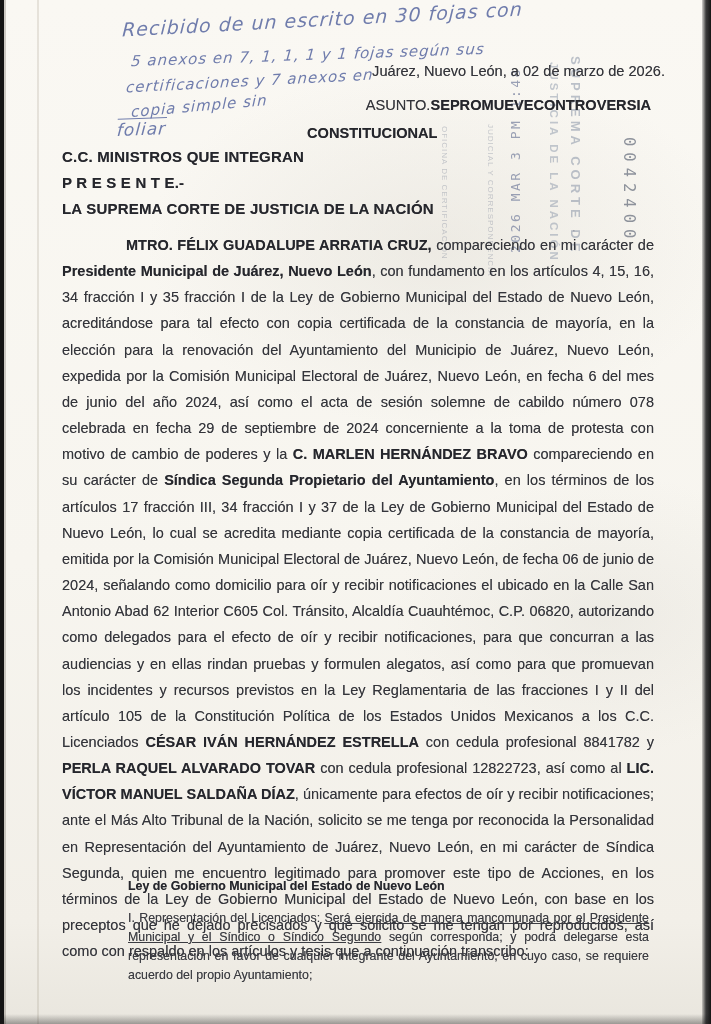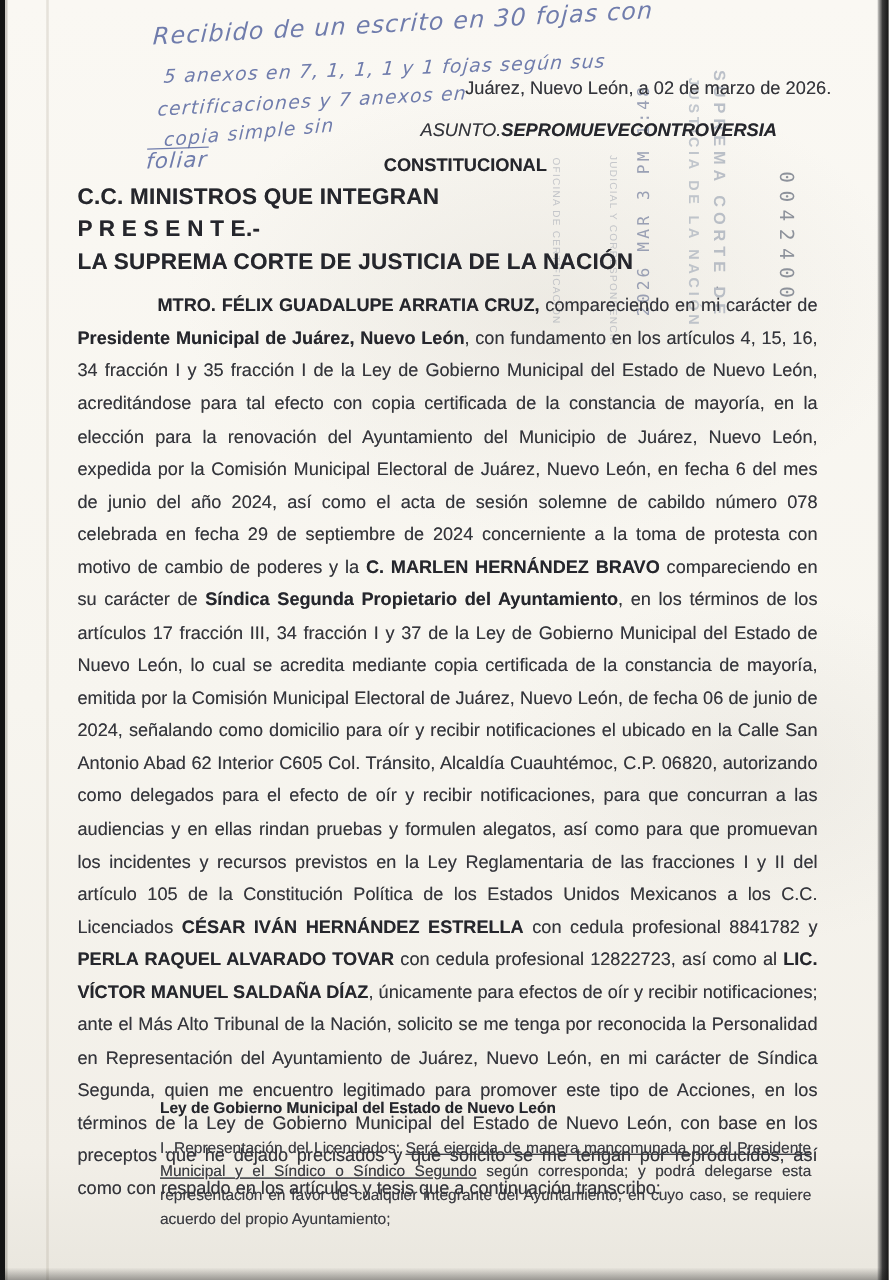--- a/index.html
+++ b/index.html
@@ -31,26 +31,26 @@
   .hw4{left:131px;top:97px;font-size:15px;transform:rotate(-5deg) skewX(-7deg);}
   .hw5{left:117px;top:119px;font-size:17px;transform:rotate(-2deg) skewX(-6deg);text-decoration:overline;}
 
   
   .print{text-shadow:0 0 0.5px rgba(55,56,62,0.55);}
   .b{font-weight:bold;color:#25262c;}
   .u{text-decoration:underline;}
 
   .date-line{position:absolute;top:63px;right:46px;font-size:14.6px;}
   .subject{position:absolute;left:307px;top:92px;width:344px;font-size:14.6px;line-height:27.5px;}
-  .subject-l1{display:flex;justify-content:center;font-style:italic;}
+  .subject-l1{display:flex;justify-content:flex-end;}
   .subject-l1 .wd{font-weight:bold;color:#25262c;}
   .subject-l1 .wd.first{font-weight:normal;color:#34353b;}
   .subject-l2{font-weight:bold;color:#25262c;}
 
-  .addressee{position:absolute;left:62px;top:144px;font-size:18px;line-height:26px;
+  .addressee{position:absolute;left:62px;top:144px;font-size:15px;line-height:26px;
     font-weight:bold;color:#25262c;letter-spacing:0.2px;}
 
   .body-par{position:absolute;left:62px;top:232px;width:592px;font-size:14.5px;
     line-height:26.15px;text-align:justify;text-indent:64px;}
 
   .quote{position:absolute;left:128px;top:877px;width:521px;font-size:12.4px;
     line-height:18.9px;text-align:justify;color:#3b3c42;}
   .quote p{margin:0 0 13px 0;}
 
   

